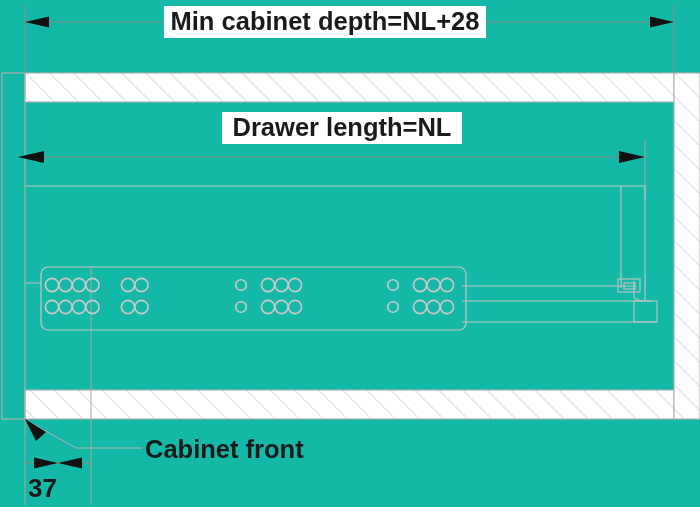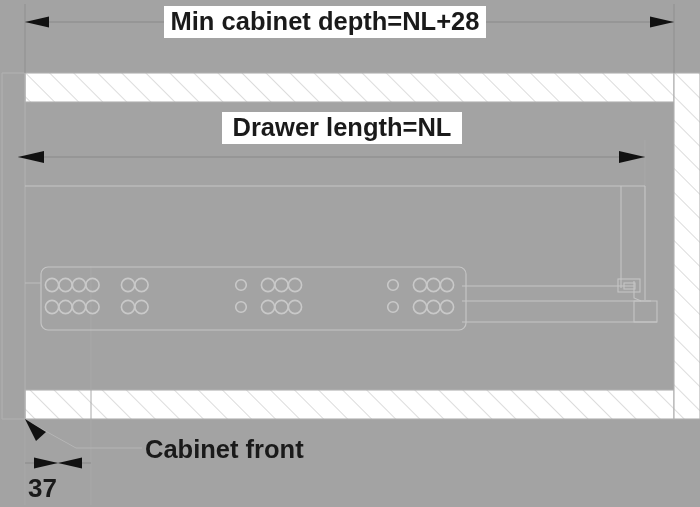--- a/index.html
+++ b/index.html
@@ -4,21 +4,21 @@
 <style>
   html, body {
     margin: 0;
     padding: 0;
     background: #ffffff;
   }
   #drawing-root {
     position: relative;
     width: 700px;
     height: 507px;
-    background: #a3a3a3;
+    background: #14b8a6;
     font-family: "Liberation Sans", sans-serif;
     overflow: hidden;
   }
   #drawing-svg {
     position: absolute;
     left: 0;
     top: 0;
     width: 700px;
     height: 507px;
   }

